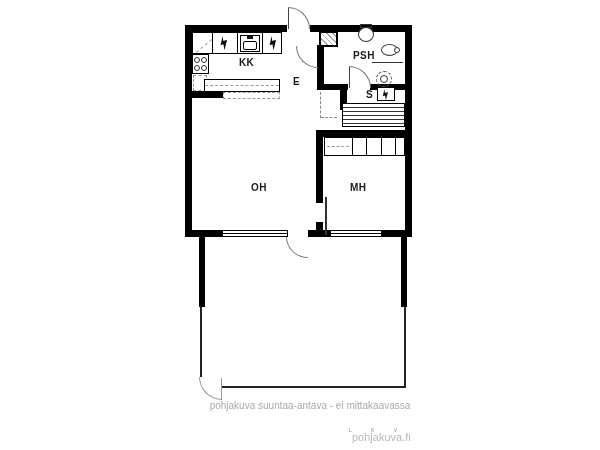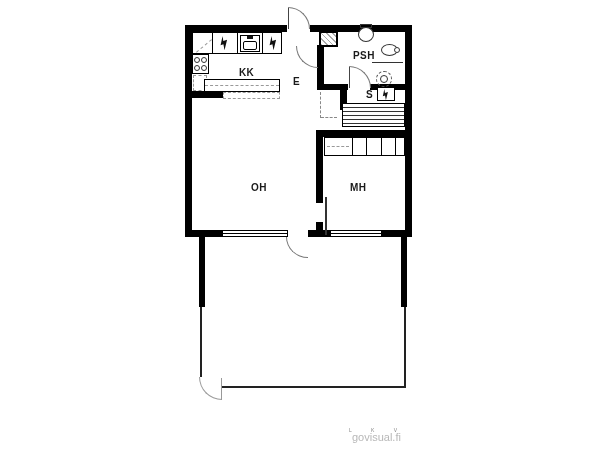--- a/index.html
+++ b/index.html
@@ -121,23 +121,24 @@
   <div class="abs" style="left:327px;top:146px;width:22px;height:0;border-top:1px dashed #999;"></div>
 
   <div class="wall" style="left:199px;top:237px;width:6px;height:70px;"></div>
   <div class="thin" style="left:200px;top:307px;width:2px;height:70px;"></div>
   <div class="wall" style="left:401px;top:237px;width:6px;height:70px;"></div>
   <div class="thin" style="left:404px;top:307px;width:2px;height:81px;"></div>
   <div class="thin" style="left:222px;top:386px;width:182px;height:2px;"></div>
   <div class="arc" style="left:199px;top:377px;width:23px;height:23px;border-left:1px solid #999;border-bottom:1px solid #999;border-bottom-left-radius:100% 100%;"></div>
   <div class="abs" style="left:221px;top:378px;width:1px;height:22px;background:#999;"></div>
 
-  <span class="roomlabel" style="left:239px;top:67px;">KK</span>
+  <span class="roomlabel" style="left:239px;top:57px;">KK</span>
   <span class="roomlabel" style="left:293px;top:76px;">E</span>
   <span class="roomlabel" style="left:353px;top:50px;">PSH</span>
   <span class="roomlabel" style="left:366px;top:89px;">S</span>
   <span class="roomlabel" style="left:251px;top:182px;">OH</span>
   <span class="roomlabel" style="left:350px;top:182px;">MH</span>
 
+  <div class="disclaimer">pohjakuva suuntaa-antava - ei mittakaavassa</div>
   <div class="brandsub">L K V</div>
-  <div class="site">govisual.fi</div>
+  <div class="site">pohjakuva.fi</div>
 
 </div>
 
 </body></html>

